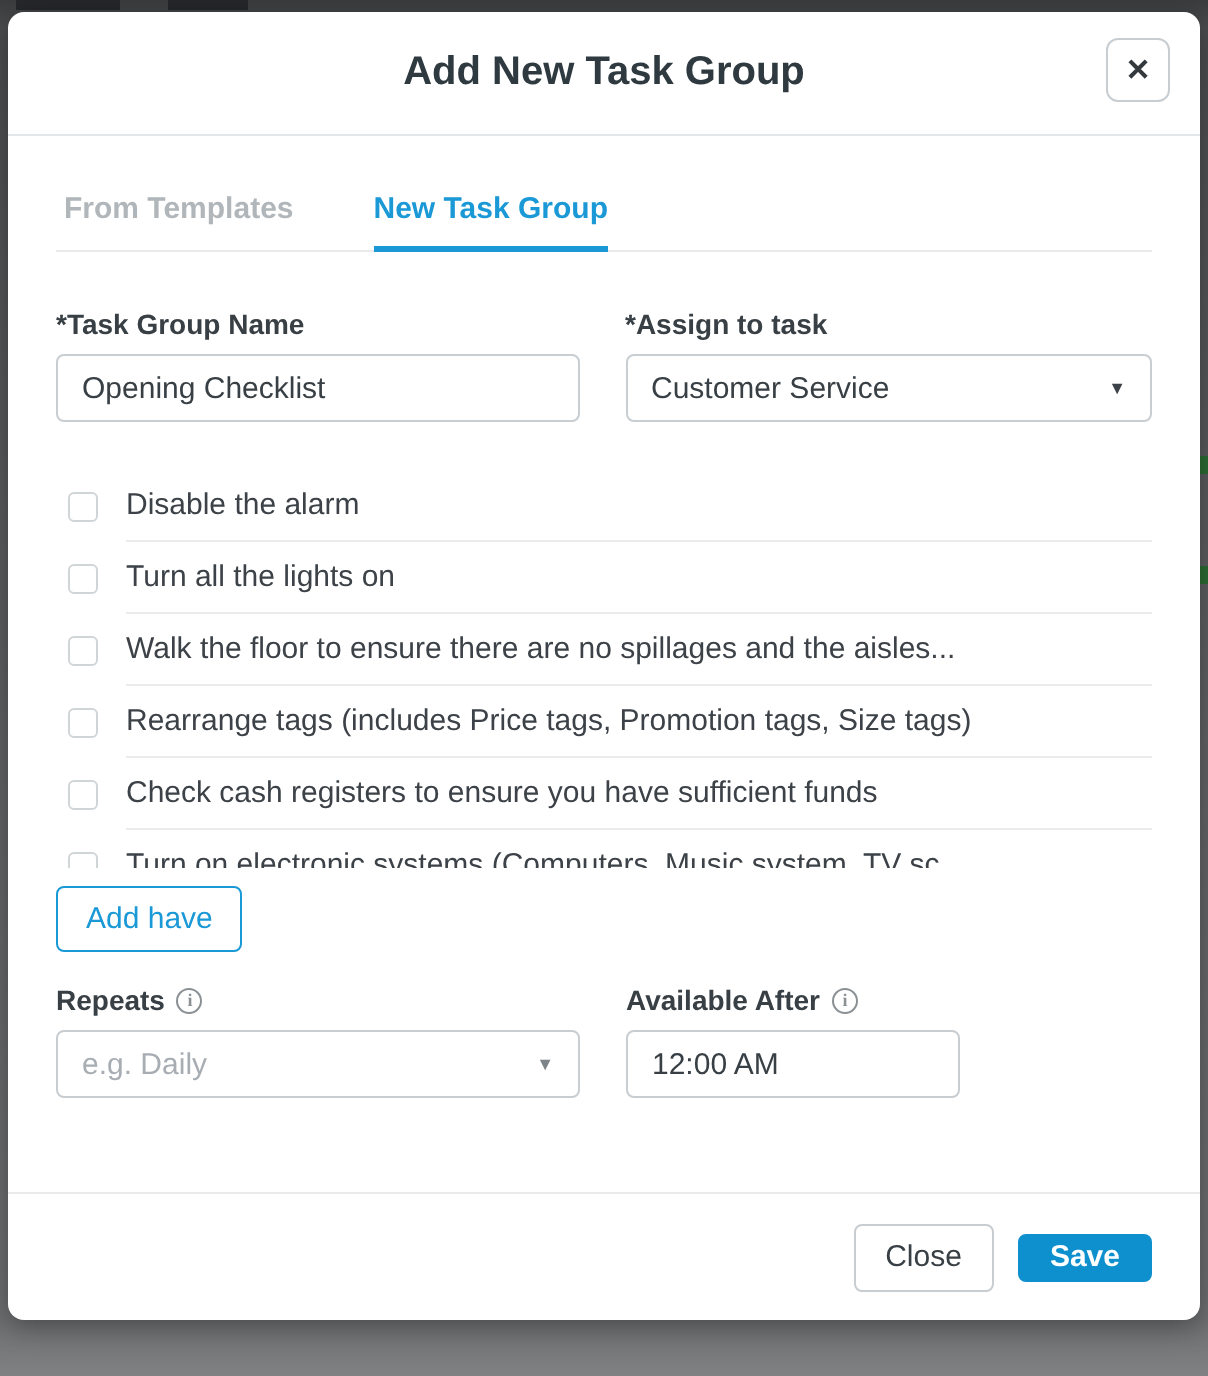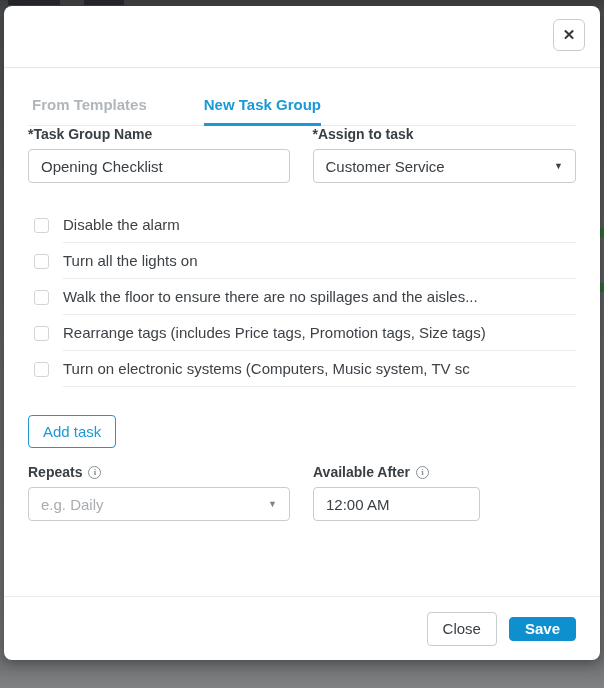--- a/index.html
+++ b/index.html
@@ -30,29 +30,29 @@
   .close-btn {
     position:absolute; right:15px; top:13px; width:32px; height:32px;
     background:#fff; border:1px solid #c7cdd1; border-radius:6px;
     font-size:15px; font-weight:bold; color:#33393d; cursor:pointer;
     display:flex; align-items:center; justify-content:center;
     font-family:"Liberation Sans", sans-serif;
   }
 
   .modal-body { padding:22px 24px 0 24px; flex:1 1 auto; }
 
-  .tabs { display:flex; gap:57px; border-bottom:1px solid #e8eaec; padding:0 0 0 4px; }
+  .tabs { display:flex; gap:40px; border-bottom:1px solid #e8eaec; padding:0 0 0 4px; }
   .tab {
     font-size:15px; font-weight:bold; padding:6px 0 10px 0; cursor:pointer;
     border-bottom:3px solid transparent; margin-bottom:-1px;
   }
   .tab.inactive { color:#b0b6ba; }
   .tab.active { color:#1a99d6; border-bottom-color:#1a99d6; }
 
-  .form-row { display:flex; gap:23px; }
+  .form-row { display:flex; gap:23px; margin-top:28px; }
   .field { display:flex; flex-direction:column; }
   .field-name { width:262px; }
   .field-area { width:264px; }
   .field-repeats { width:262px; }
   .field-avail { width:167px;justify-content:center; }
   .field label { font-size:14px; font-weight:bold; color:#394045; margin-bottom:7px; display:flex; align-items:center; gap:6px; }
   .text-input {
     height:34px; border:1px solid #c7cdd1; border-radius:4px;
     padding:0 12px; font-size:15px; color:#394045; width:100%;
     font-family:"Liberation Sans", sans-serif; background:#fff;
@@ -116,20 +116,21 @@
 <body>
 
 <div class="bg-artifact bg-text1"></div>
 <div class="bg-artifact bg-text2"></div>
 <div class="bg-artifact bg-green1"></div>
 <div class="bg-artifact bg-green2"></div>
 
 <div class="modal">
 
   <div class="modal-header">
+    <div class="modal-title">Add New Task Group</div>
     <button class="close-btn">✕</button>
   </div>
 
   <div class="modal-body">
 
     <div class="tabs">
       <div class="tab inactive">From Templates</div>
       <div class="tab active">New Task Group</div>
     </div>
 
@@ -161,28 +162,32 @@
   <div class="task-row">
     <input type="checkbox" class="task-checkbox" style="">
     <span class="task-label">Walk the floor to ensure there are no spillages and the aisles...</span>
   </div>
 
   <div class="task-row">
     <input type="checkbox" class="task-checkbox" style="">
     <span class="task-label">Rearrange tags (includes Price tags, Promotion tags, Size tags)</span>
   </div>
 
+  <div class="task-row">
+    <input type="checkbox" class="task-checkbox" style="">
+    <span class="task-label">Check cash registers to ensure you have sufficient funds</span>
+  </div>
 
   <div class="task-row">
     <input type="checkbox" class="task-checkbox" style="">
     <span class="task-label">Turn on electronic systems (Computers, Music system, TV sc</span>
   </div>
 </div>
 
-    <button class="add-task-btn">Add task</button>
+    <button class="add-task-btn">Add have</button>
 
     <div class="form-row schedule-row">
       <div class="field field-repeats">
         <label>
           <span>Repeats</span>
           <span class="info-icon">i</span>
         </label>
         <div class="select-box placeholder-style">
           <span class="sel-val">e.g. Daily</span>
           <span class="arrow">▼</span>

